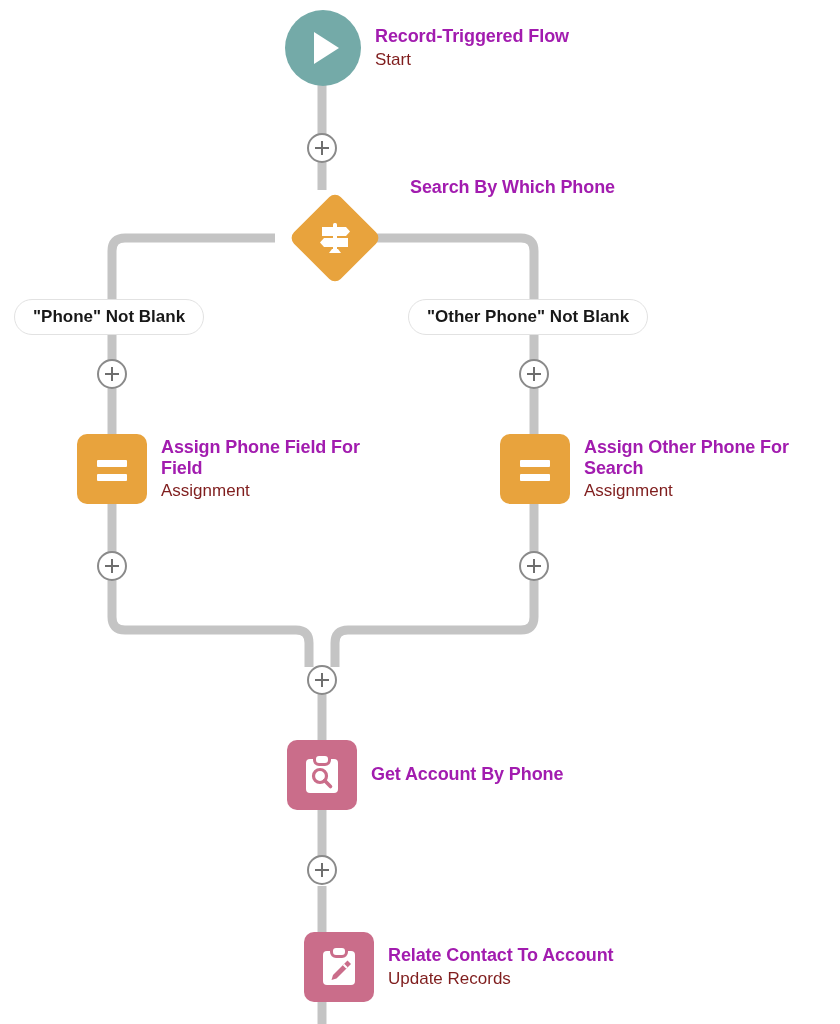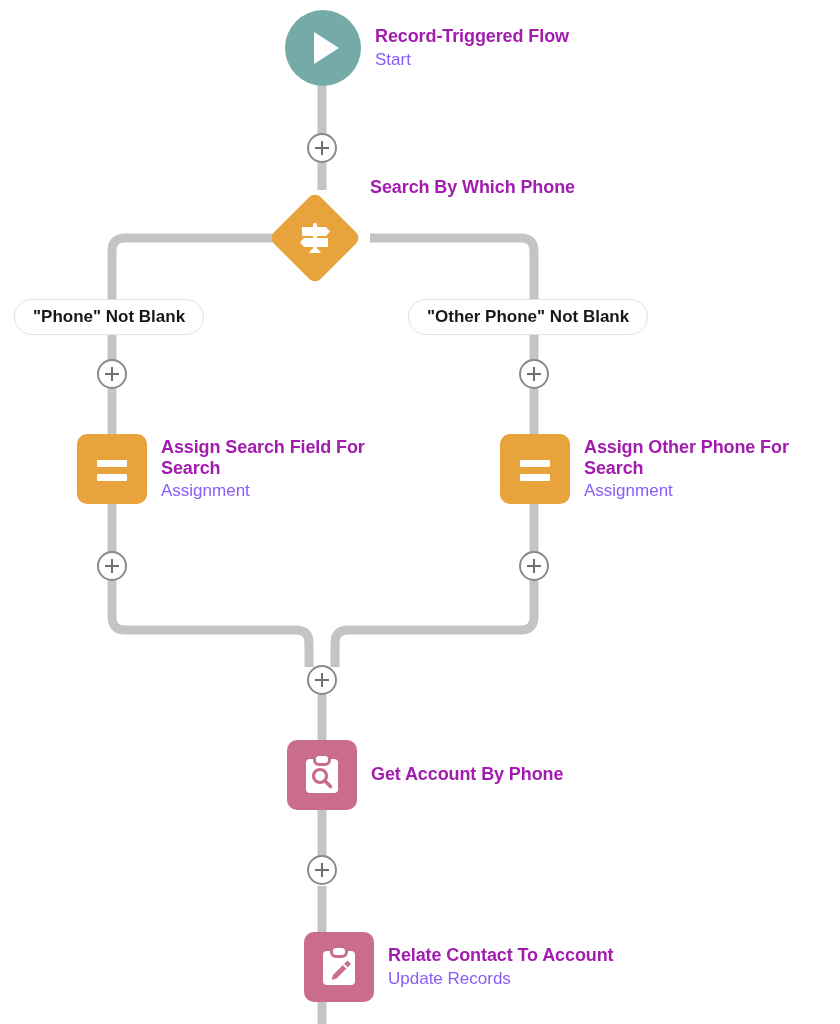--- a/index.html
+++ b/index.html
@@ -47,21 +47,21 @@
   }
   .node-title {
     font-size: 18px;
     font-weight: bold;
     color: #a21caf;
     letter-spacing: -0.1px;
   }
   .node-sub {
     font-size: 17px;
     font-weight: normal;
-    color: #8b5cf6;
+    color: #7f1d1d;
     margin-top: 2px;
   }
 
   
   .start-circle {
     width: 76px;
     height: 76px;
     border-radius: 50%;
     background: #74aaa8;
   }
@@ -207,21 +207,21 @@
       <span class="play-tri"></span>
     </div>
     <div class="node-text">
       <div class="node-title">Record-Triggered Flow</div>
       <div class="node-sub">Start</div>
     </div>
   </div>
 
   <div class="plus-btn" style="left:307px; top:133px;"></div>
 
-  <div class="node" style="left:268px; top:191px;">
+  <div class="node" style="left:288px; top:191px;gap:20px;">
     <div class="node-icon diamond-wrap">
       <span class="diamond-shape"></span>
       <svg class="signpost" viewBox="0 0 46 46">
         <rect x="21" y="8" width="4" height="28" rx="1.5" fill="#ffffff"></rect>
         <path d="M 10 12 L 34 12 L 38 16.5 L 34 21 L 10 21 Z" fill="#ffffff"></path>
         <path d="M 36 23 L 12 23 L 8 27.5 L 12 32 L 36 32 Z" fill="#ffffff"></path>
         <path d="M 17 38 L 29 38 L 26 34 L 20 34 Z" fill="#ffffff"></path>
       </svg>
     </div>
     <div class="node-text" style="margin-left:8px; align-self:flex-start; margin-top:-14px;">
@@ -240,21 +240,21 @@
   <div class="plus-btn" style="left:519px; top:359px;"></div>
 
   <div class="node" style="left:77px; top:434px;">
     <div class="node-icon sq assignment">
       <span class="sq-glyph">
         <span class="eq-bar top"></span>
         <span class="eq-bar bot"></span>
       </span>
     </div>
     <div class="node-text" style="width:240px;">
-      <div class="node-title">Assign Search Field For Search</div>
+      <div class="node-title">Assign Phone Field For Field</div>
       <div class="node-sub">Assignment</div>
     </div>
   </div>
 
   <div class="node" style="left:479px; top:434px;padding-left:21px;">
     <div class="node-icon sq assignment">
       <span class="sq-glyph">
         <span class="eq-bar top"></span>
         <span class="eq-bar bot"></span>
       </span>

